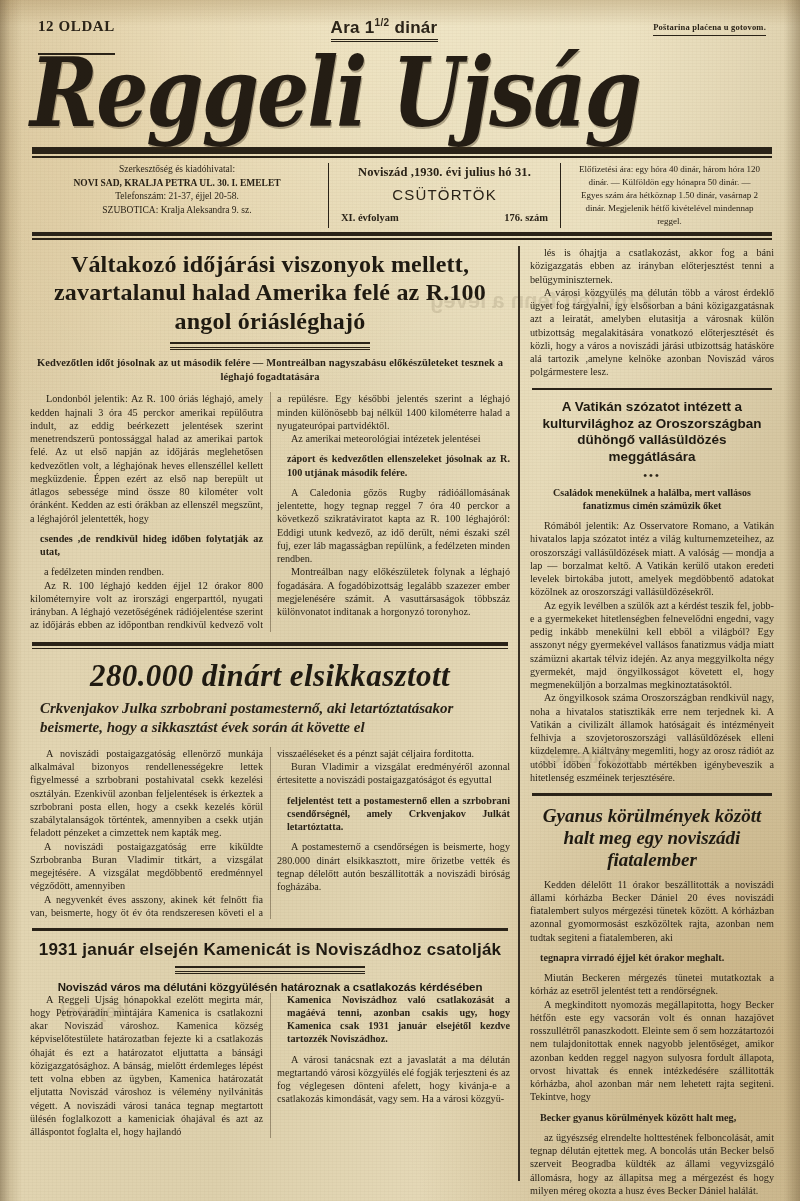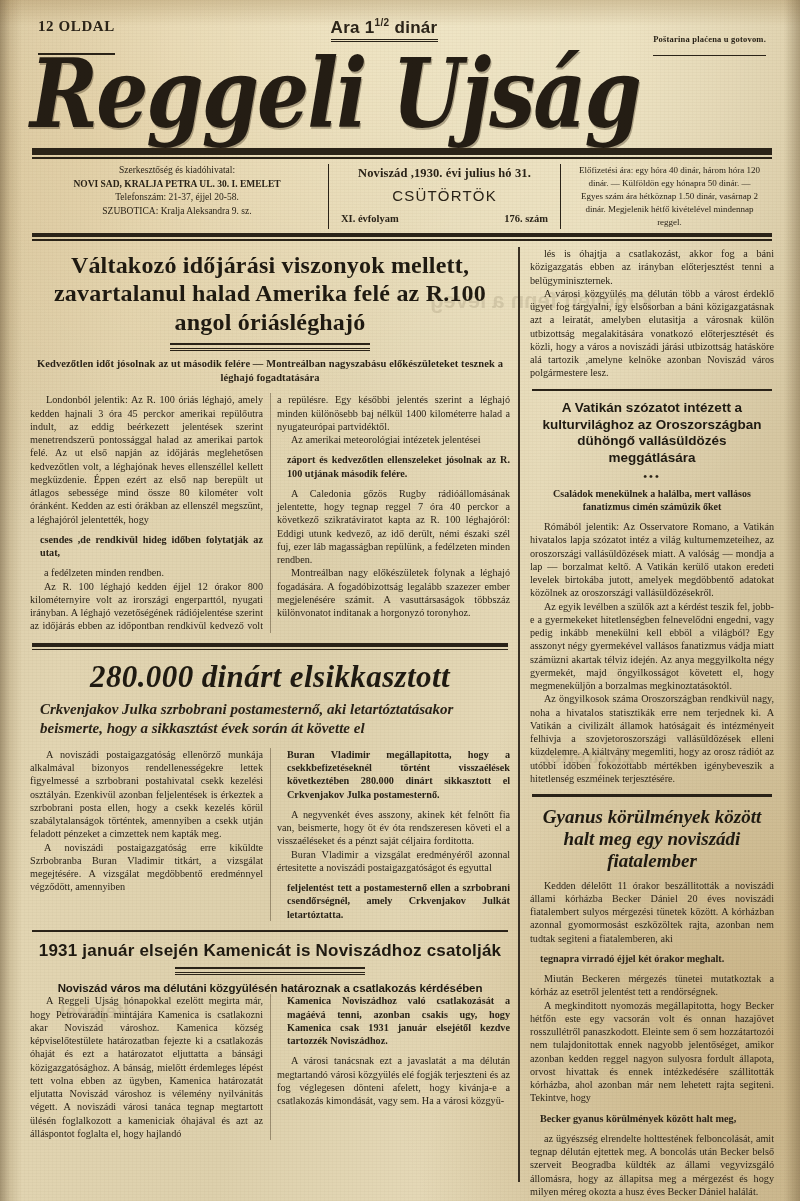--- a/index.html
+++ b/index.html
@@ -93,22 +93,22 @@
     padding-bottom: 1px;
     margin-top: -1px;
   }
   .topbar-center sup { font-size: 10px; }
   .topbar-right {
     font-family: "Liberation Serif", serif;
     font-size: 8.5px;
     font-weight: bold;
     letter-spacing: .2px;
     border-bottom: 1.5px solid #2a2318;
-    padding-bottom: 11px;
-    margin-top: 16px;
+    padding-bottom: 3px;
+    margin-top: 4px;
   }
 
   
   .masthead {
     margin: -4px 0 0 0;
     position: relative;
   }
   .masthead-title {
     font-family: "DejaVu Serif", serif;
     font-size: 82px;
@@ -402,24 +402,24 @@
 
         <div class="sep-thick"></div>
         <div class="sep-thin"></div>
 
         <div>
           <div class="hl-display">280.000 dinárt elsikkasztott</div>
           <div class="hl-display-sub">Crkvenjakov Julka szrbobrani postamesternő, aki letartóztatásakor beismerte, hogy a sikkasztást évek során át követte el</div>
           <div class="twocol">
             <p class="lead">A noviszádi postaigazgatóság ellenörző munkája alkalmával bizonyos rendellenességekre lettek figyelmessé a szrbobrani postahivatal csekk kezelési osztályán. Ezenkivül azonban feljelentések is érkeztek a szrbobrani posta ellen, hogy a csekk kezelés körül szabálytalanságok történtek, amennyiben a csekk utján feladott pénzeket a cimzettek nem kapták meg.</p>
             <p>A noviszádi postaigazgatóság erre kiküldte Szrbobranba Buran Vladimir titkárt, a vizsgálat megejtésére. A vizsgálat megdöbbentő eredménnyel végződött, amennyiben</p>
-            <p class="pull">Buran Vladimir megállapitotta, hogy a csekkbefizetéseknél történt visszaélések következtében 280.000 dinárt sikkasztott el Crkvenjakov Julka postamesternő.</p>
             <p>A negyvenkét éves asszony, akinek két felnőtt fia van, beismerte, hogy öt év óta rendszeresen követi el a visszaéléseket és a pénzt saját céljaira forditotta.</p>
             <p>Buran Vladimir a vizsgálat eredményéről azonnal értesitette a noviszádi postaigazgatóságot és egyuttal</p>
             <p class="pull">feljelentést tett a postamesternő ellen a szrbobrani csendőrségnél, amely Crkvenjakov Julkát letartóztatta.</p>
+            <p>A postamesternő a csendőrségen is beismerte, hogy 280.000 dinárt elsikkasztott, mire őrizetbe vették és tegnap délelőtt autón beszállitották a noviszádi biróság fogházába.</p>
           </div>
         </div>
 
         <div class="sep-rule"></div>
 
         <div>
           <div class="hl-sans">1931 január elsején Kamenicát is Noviszádhoz csatolják</div>
           <div class="hl-sans-rule"></div>
           <div class="hl-sans-band">Noviszád város ma délutáni közgyülésén határoznak a csatlakozás kérdésében</div>
           <div class="twocol">

